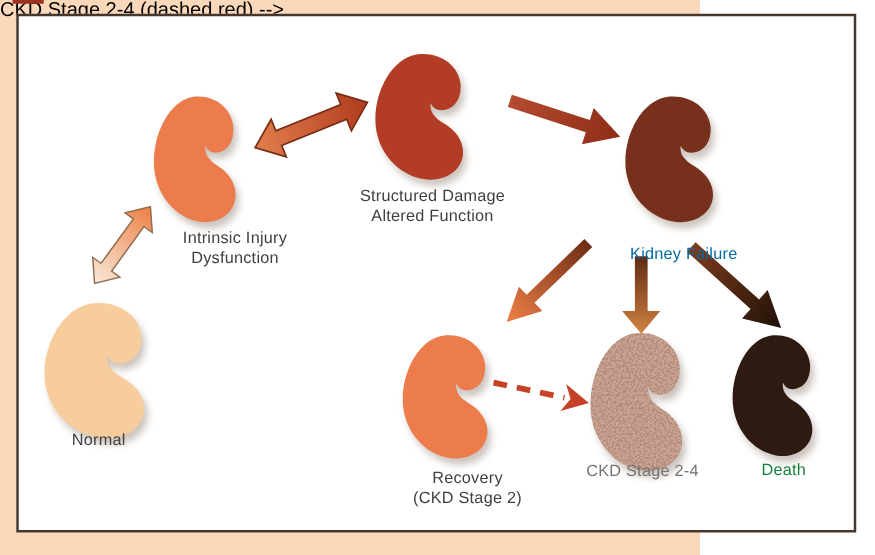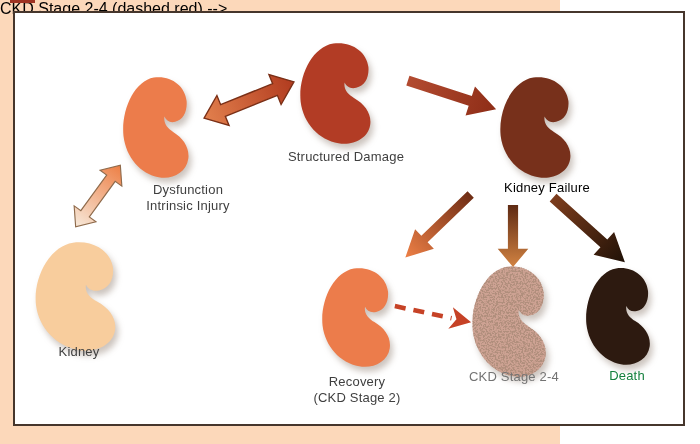--- a/index.html
+++ b/index.html
@@ -142,37 +142,38 @@
   </svg>
 
    CKD Stage 2-4 (dashed red) --&gt;
   <svg class="arrow" style="left:390px;top:300px;transform:rotate(12deg)" width="84" height="28" viewBox="0 0 84 28" preserveAspectRatio="none">
     <line x1="4" y1="14" x2="62" y2="14" stroke-width="4.6" stroke-dasharray="11 8" stroke="#c64226"></line>
     <polygon points="61,3 82,14 61,25 67,14" fill="#c64226"></polygon>
   </svg>
 
   
   <div class="label" style="left: 29px; top: 344px; width: 100px; color: rgb(63, 63, 63);">
-    <span>Kidney</span>
+    <span>Normal</span>
   </div>
 
   <div class="label" style="left: 108px; top: 182px; width: 160px; color: rgb(63, 63, 63);">
+    <span>Intrinsic Injury</span>
     <span>Dysfunction</span>
-    <span>Intrinsic Injury</span>
   </div>
 
   <div class="label" style="left: 256px; top: 149px; width: 180px; color: rgb(63, 63, 63);">
     <span>Structured Damage</span>
+    <span>Altered Function</span>
   </div>
 
-  <div class="label" style="left: 477px; top: 180px; width: 140px; color: #000000;">
+  <div class="label" style="left: 477px; top: 195px; width: 140px; color: #0369a1;">
     <span>Kidney Failure</span>
   </div>
 
-  <div class="label" style="left: 277px; top: 374px; width: 160px; color: rgb(63, 63, 63);">
+  <div class="label" style="left: 294px; top: 374px; width: 160px; color: rgb(63, 63, 63);">
     <span>Recovery</span>
     <span>(CKD Stage 2)</span>
   </div>
 
   <div class="label" style="left: 434px; top: 369px; width: 160px; color: #737373;">
     <span>CKD Stage 2-4</span>
   </div>
 
   <div class="label" style="left: 577px; top: 368px; width: 100px; color: #15803d;">
     <span>Death</span>

